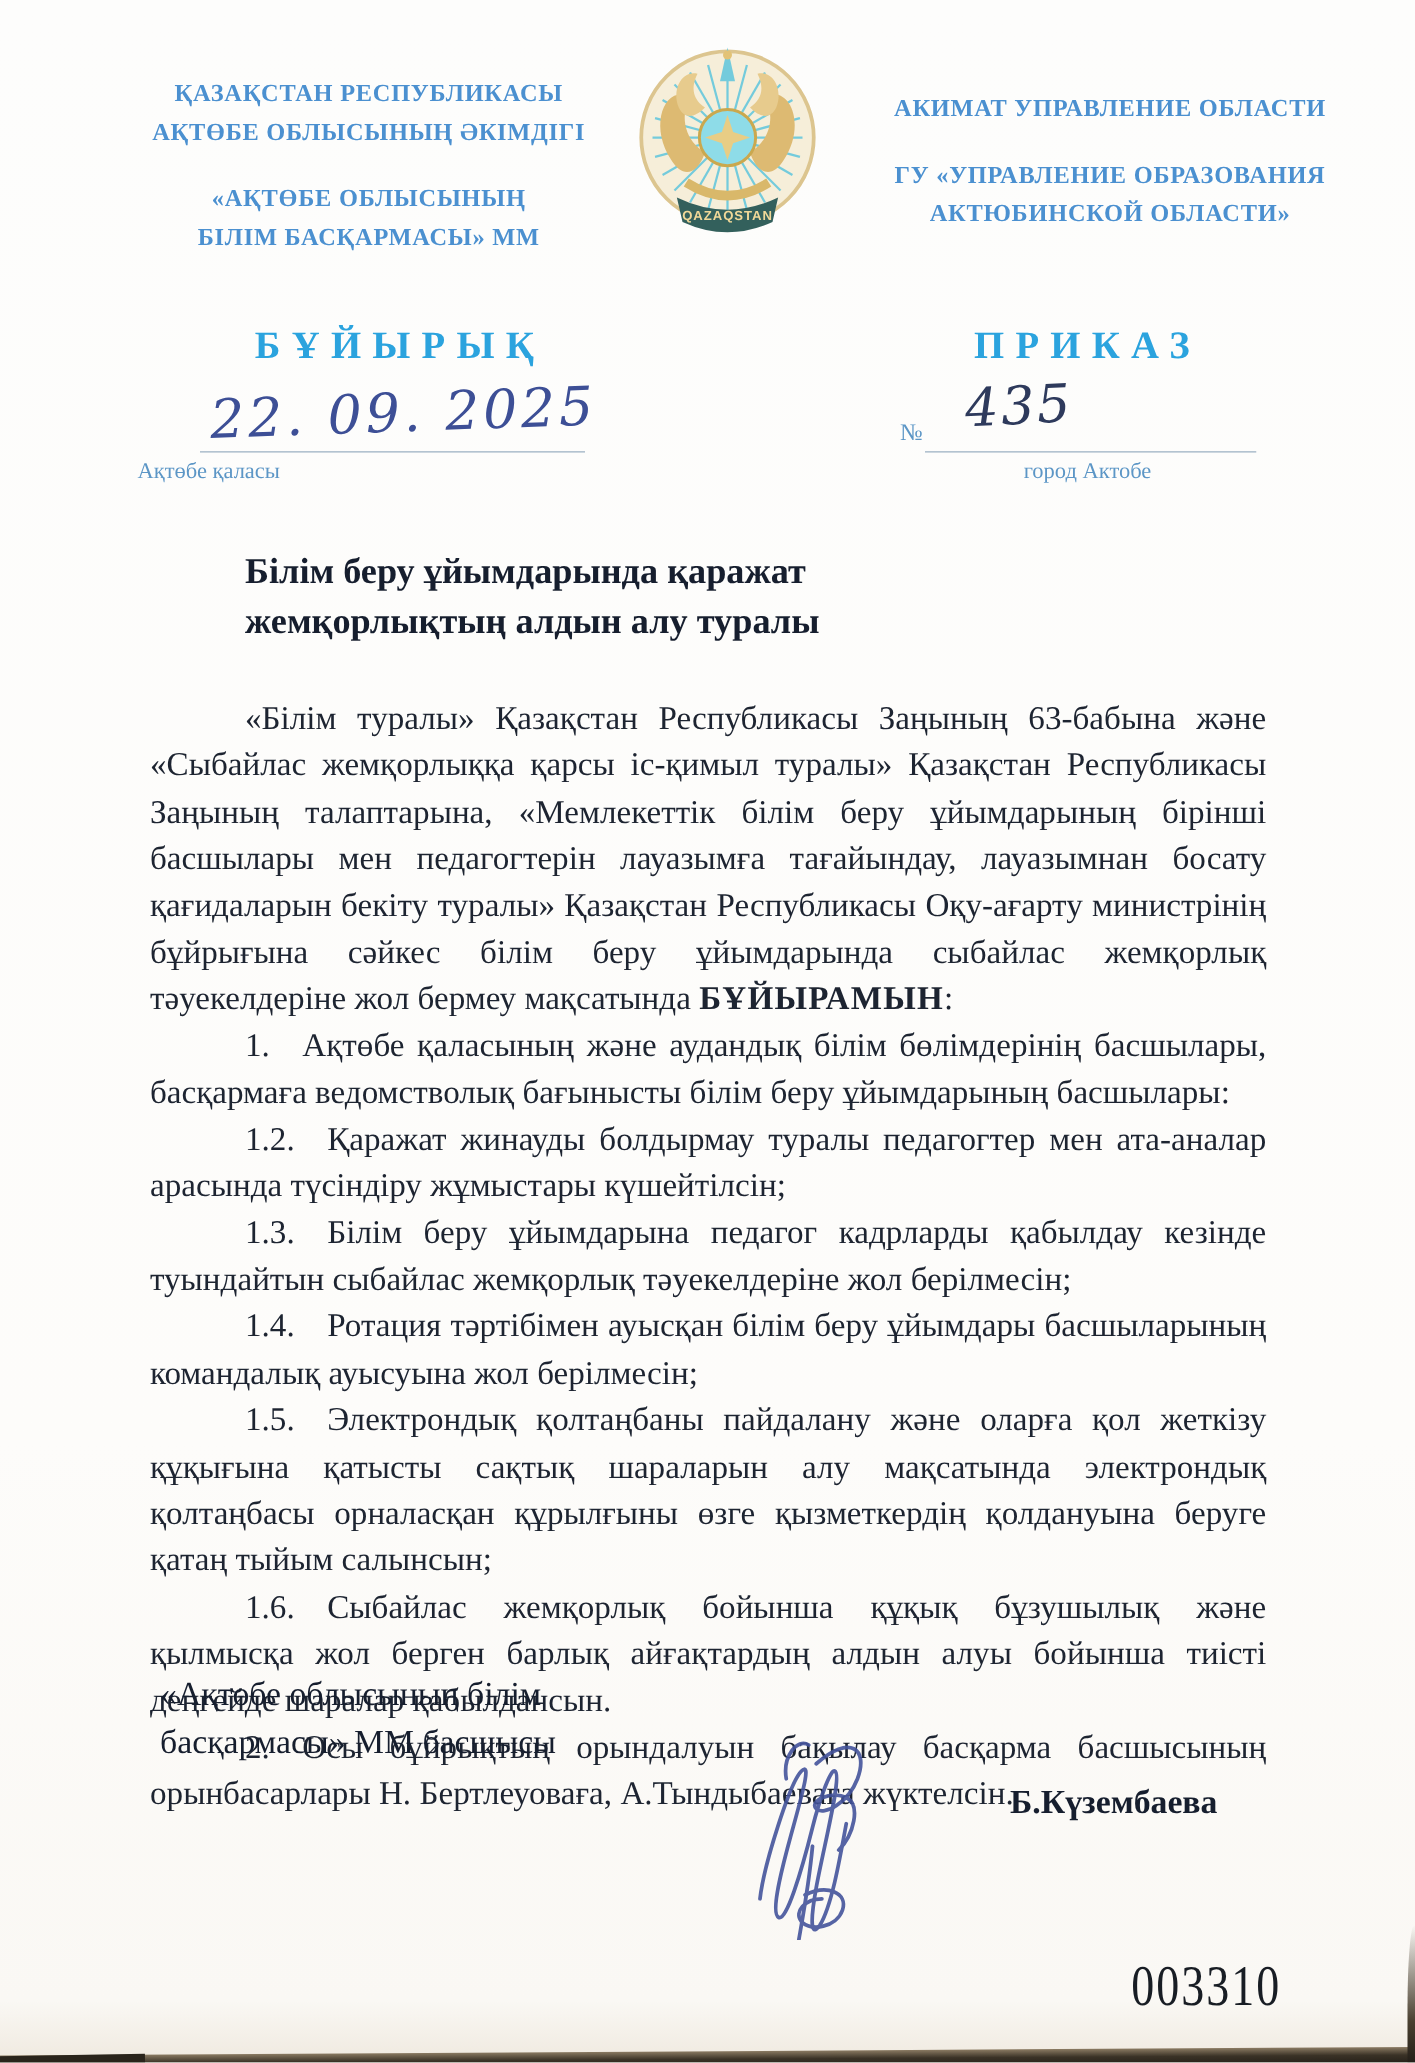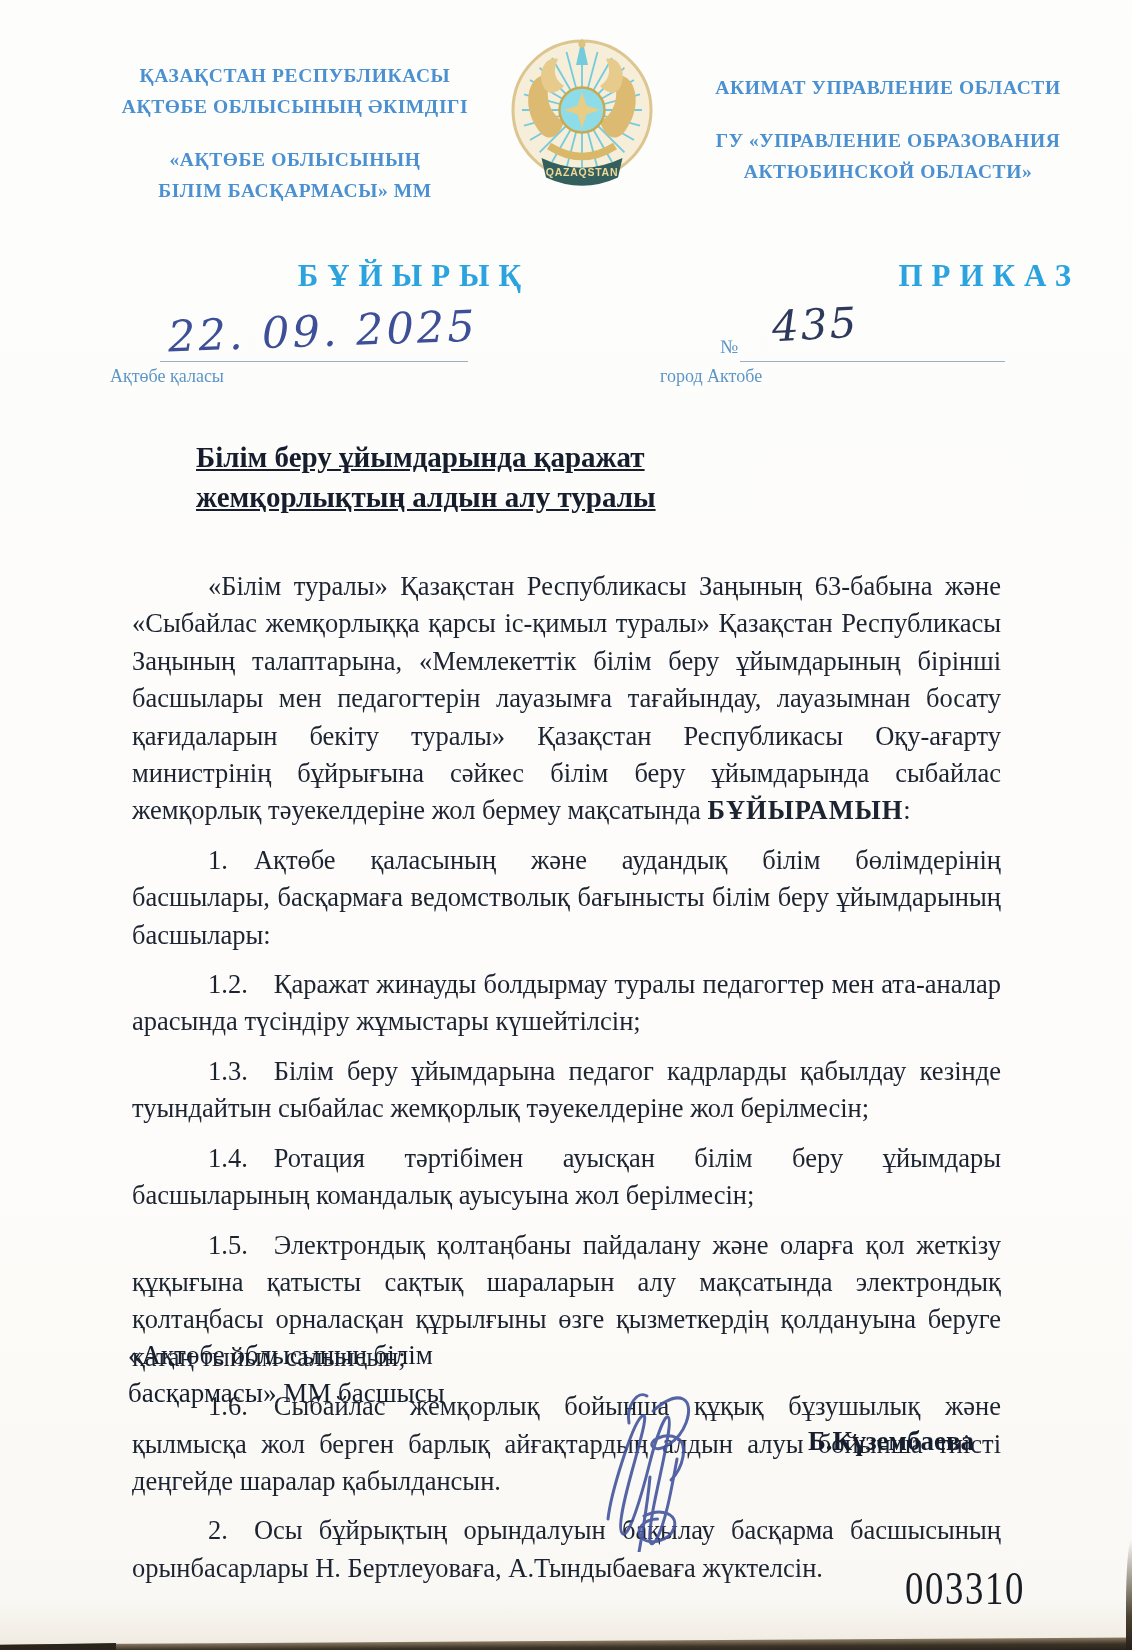--- a/index.html
+++ b/index.html
@@ -11,37 +11,37 @@
     font-family:"Liberation Serif", serif;
     color:#1c2330;
   }
   
   .hdr-block{position:absolute;text-align:center;font-weight:bold;color:#4b90d0;}
   .hdr-left{left:96px;top:60px;width:398px;font-size:19.5px;line-height:31px;letter-spacing:0.6px;}
   .hdr-right{left:678px;top:72px;width:420px;font-size:19.5px;line-height:31px;letter-spacing:0.6px;}
   .hdr-gap{height:22px;}
   .emblem{position:absolute;left:506px;top:32px;width:152px;height:168px;}
   
-  .order-title{position:absolute;font-size:31px;font-weight:bold;color:#2ba3de;letter-spacing:9px;text-align:right;}
+  .order-title{position:absolute;font-size:31px;font-weight:bold;color:#2ba3de;letter-spacing:9px;text-align:center;}
   .order-title.kz{left:110px;top:258px;width:420px;}
   .order-title.ru{left:660px;top:258px;width:420px;}
   
   .handwriting{font-style:italic;color:#3d4f96;font-family:"DejaVu Serif",serif;}
   .date-value{position:absolute;left:168px;top:306px;font-size:43px;letter-spacing:3px;transform:rotate(-2deg);}
   .date-line{position:absolute;left:160px;top:361px;width:308px;height:1px;background:#9bb0c2;}
   .place-kz{position:absolute;left:110px;top:366px;width:420px;text-align:left;font-size:18px;color:#5c96c6;}
   .num-sign{position:absolute;left:720px;top:336px;font-size:19px;color:#5c96c6;}
   .num-value{position:absolute;left:772px;top:300px;font-size:42px;color:#2e3a5c;transform:rotate(-3deg);letter-spacing:2px;}
   .num-line{position:absolute;left:740px;top:361px;width:265px;height:1px;background:#9bb0c2;}
-  .place-ru{position:absolute;left:660px;top:366px;width:420px;font-size:18px;color:#5c96c6;}
+  .place-ru{position:absolute;left:660px;top:366px;width:420px;text-align:center;font-size:18px;color:#5c96c6;}
   
-  .doc-title{position:absolute;left:196px;top:438px;width:520px;font-size:29px;font-weight:bold;line-height:39.5px;color:#161e2e;text-decoration:underline;}
+  .doc-title{position:absolute;left:196px;top:438px;width:520px;font-size:29px;font-weight:bold;line-height:39.5px;color:#161e2e;}
   
   .body-text{position:absolute;left:120px;top:556px;width:893px;font-size:26.5px;line-height:37.4px;color:#1d2431;}
-  .body-text p{margin:12px;text-align:justify;text-indent:76px;}
+  .body-text p{margin:0;text-align:justify;text-indent:76px;}
   .body-text .num{margin-right:26px;}
   .body-text b{letter-spacing:1px;}
   
   .sig-label{position:absolute;left:128px;top:1336px;width:360px;font-size:27px;font-weight:normal;line-height:38px;color:#161e2e;}
   .sig-scribble{position:absolute;left:556px;top:1372px;width:170px;height:180px;}
   .sig-name{position:absolute;left:808px;top:1426px;font-size:27px;font-weight:bold;color:#161e2e;}
   
   .form-number{position:absolute;left:905px;top:1562px;font-size:46px;color:#181d24;
     font-family:"Liberation Serif",serif;transform:scaleX(0.8);transform-origin:left top;letter-spacing:2px;}
   

